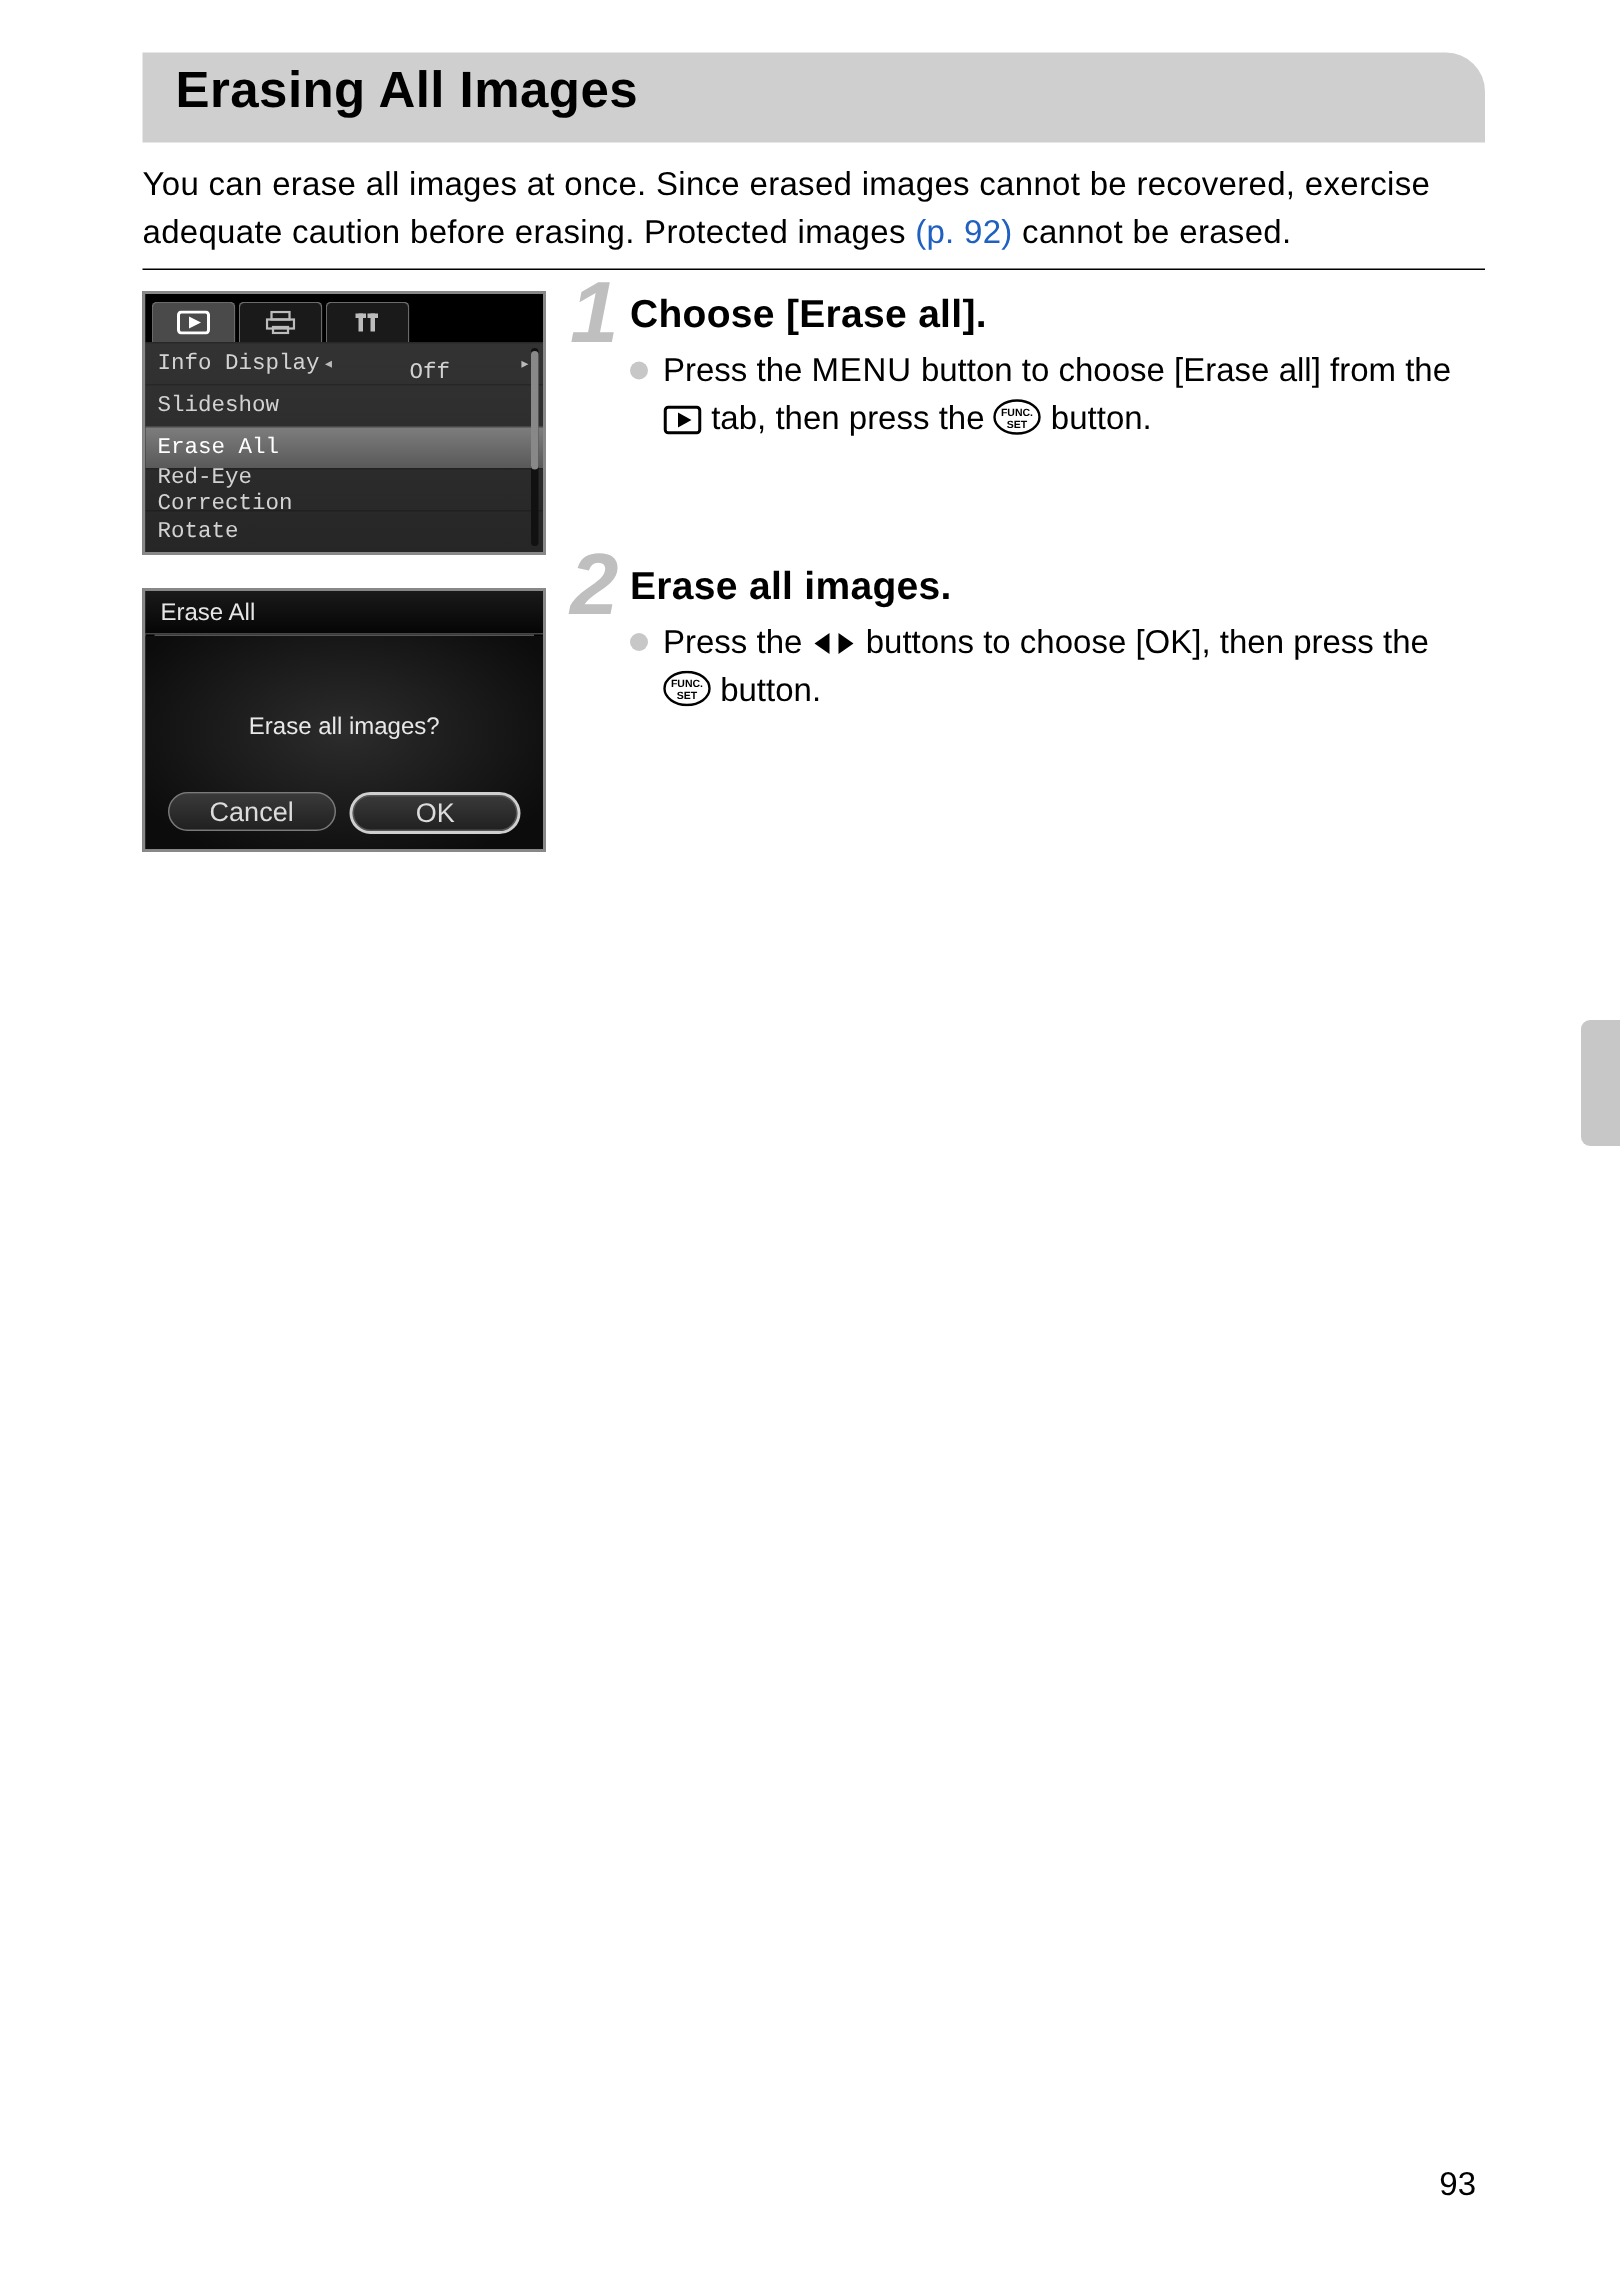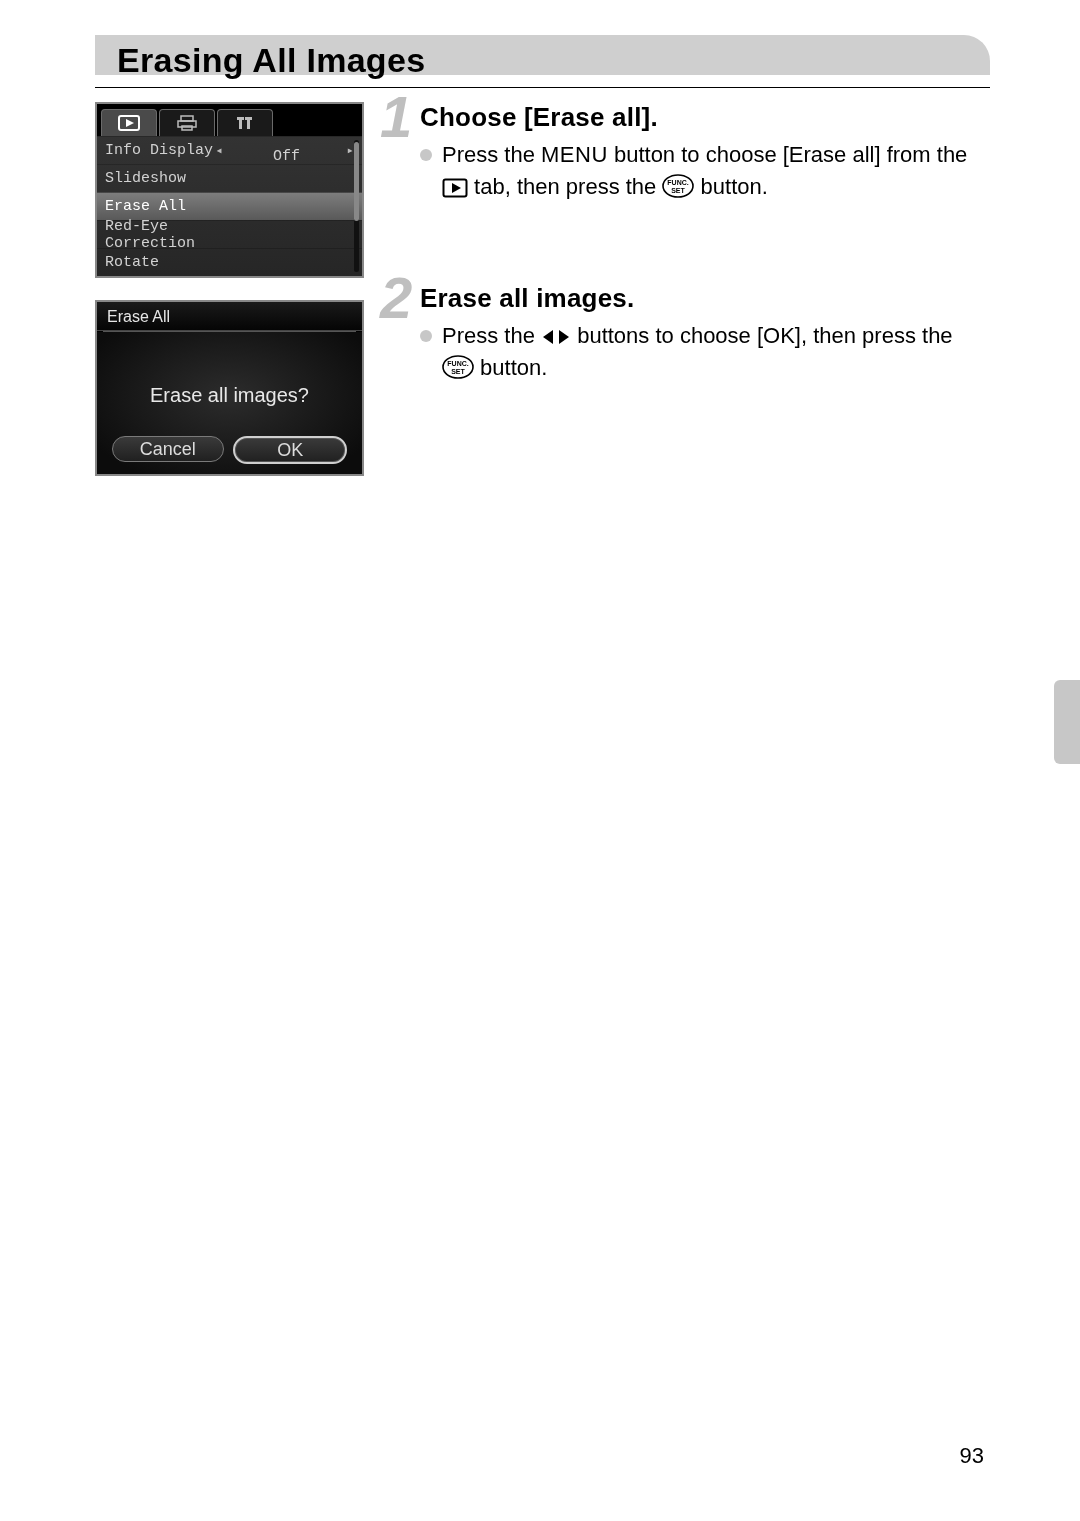--- a/index.html
+++ b/index.html
@@ -13,21 +13,21 @@
   .page {
     position: relative;
     width: 1080px;
     height: 1521px;
     box-sizing: border-box;
     padding: 35px 90px 0 95px;
   }
   
   .title-wrap {
     position: relative;
-    height: 40px;
+    height: 60px;
     margin-bottom: 12px;
   }
   .title-bg {
     position: absolute;
     left: 0; right: 0; top: 0; bottom: 0;
     background: #cfcfcf;
     border-top-right-radius: 26px;
   }
   .title-text {
     position: relative;
@@ -158,21 +158,21 @@
   .cam-confirm .body {
     height: 142px;
     position: relative;
     background: radial-gradient(ellipse at 50% 45%, #2c2c2c 0%, #0c0c0c 85%);
   }
   .cam-confirm .prompt {
     position: absolute;
     width: 100%;
     top: 52px;
     text-align: center;
-    font-size: 20px;
+    font-size: 16px;
     color: #e8e8e8;
   }
   .cam-confirm .btn-row {
     position: absolute;
     left: 0; right: 0; bottom: 10px;
     display: flex;
     justify-content: space-around;
     padding: 0 10px;
   }
   .cam-btn {
@@ -272,20 +272,23 @@
 </head>
 <body>
 
 <div class="page">
 
   <div class="title-wrap">
     <div class="title-bg"></div>
     <div class="title-text">Erasing All Images</div>
   </div>
 
+  <div class="intro">
+    <span>You can erase all images at once. Since erased images cannot be recovered, exercise adequate caution before erasing. Protected images </span><span class="link">(p. 92)</span><span> cannot be erased.</span>
+  </div>
 
   <hr class="divider">
 
   <div class="cols">
 
     <div class="left-col">
 
       <div class="cam-screen">
         <div class="cam-tabs">
           <div class="cam-tab active">

